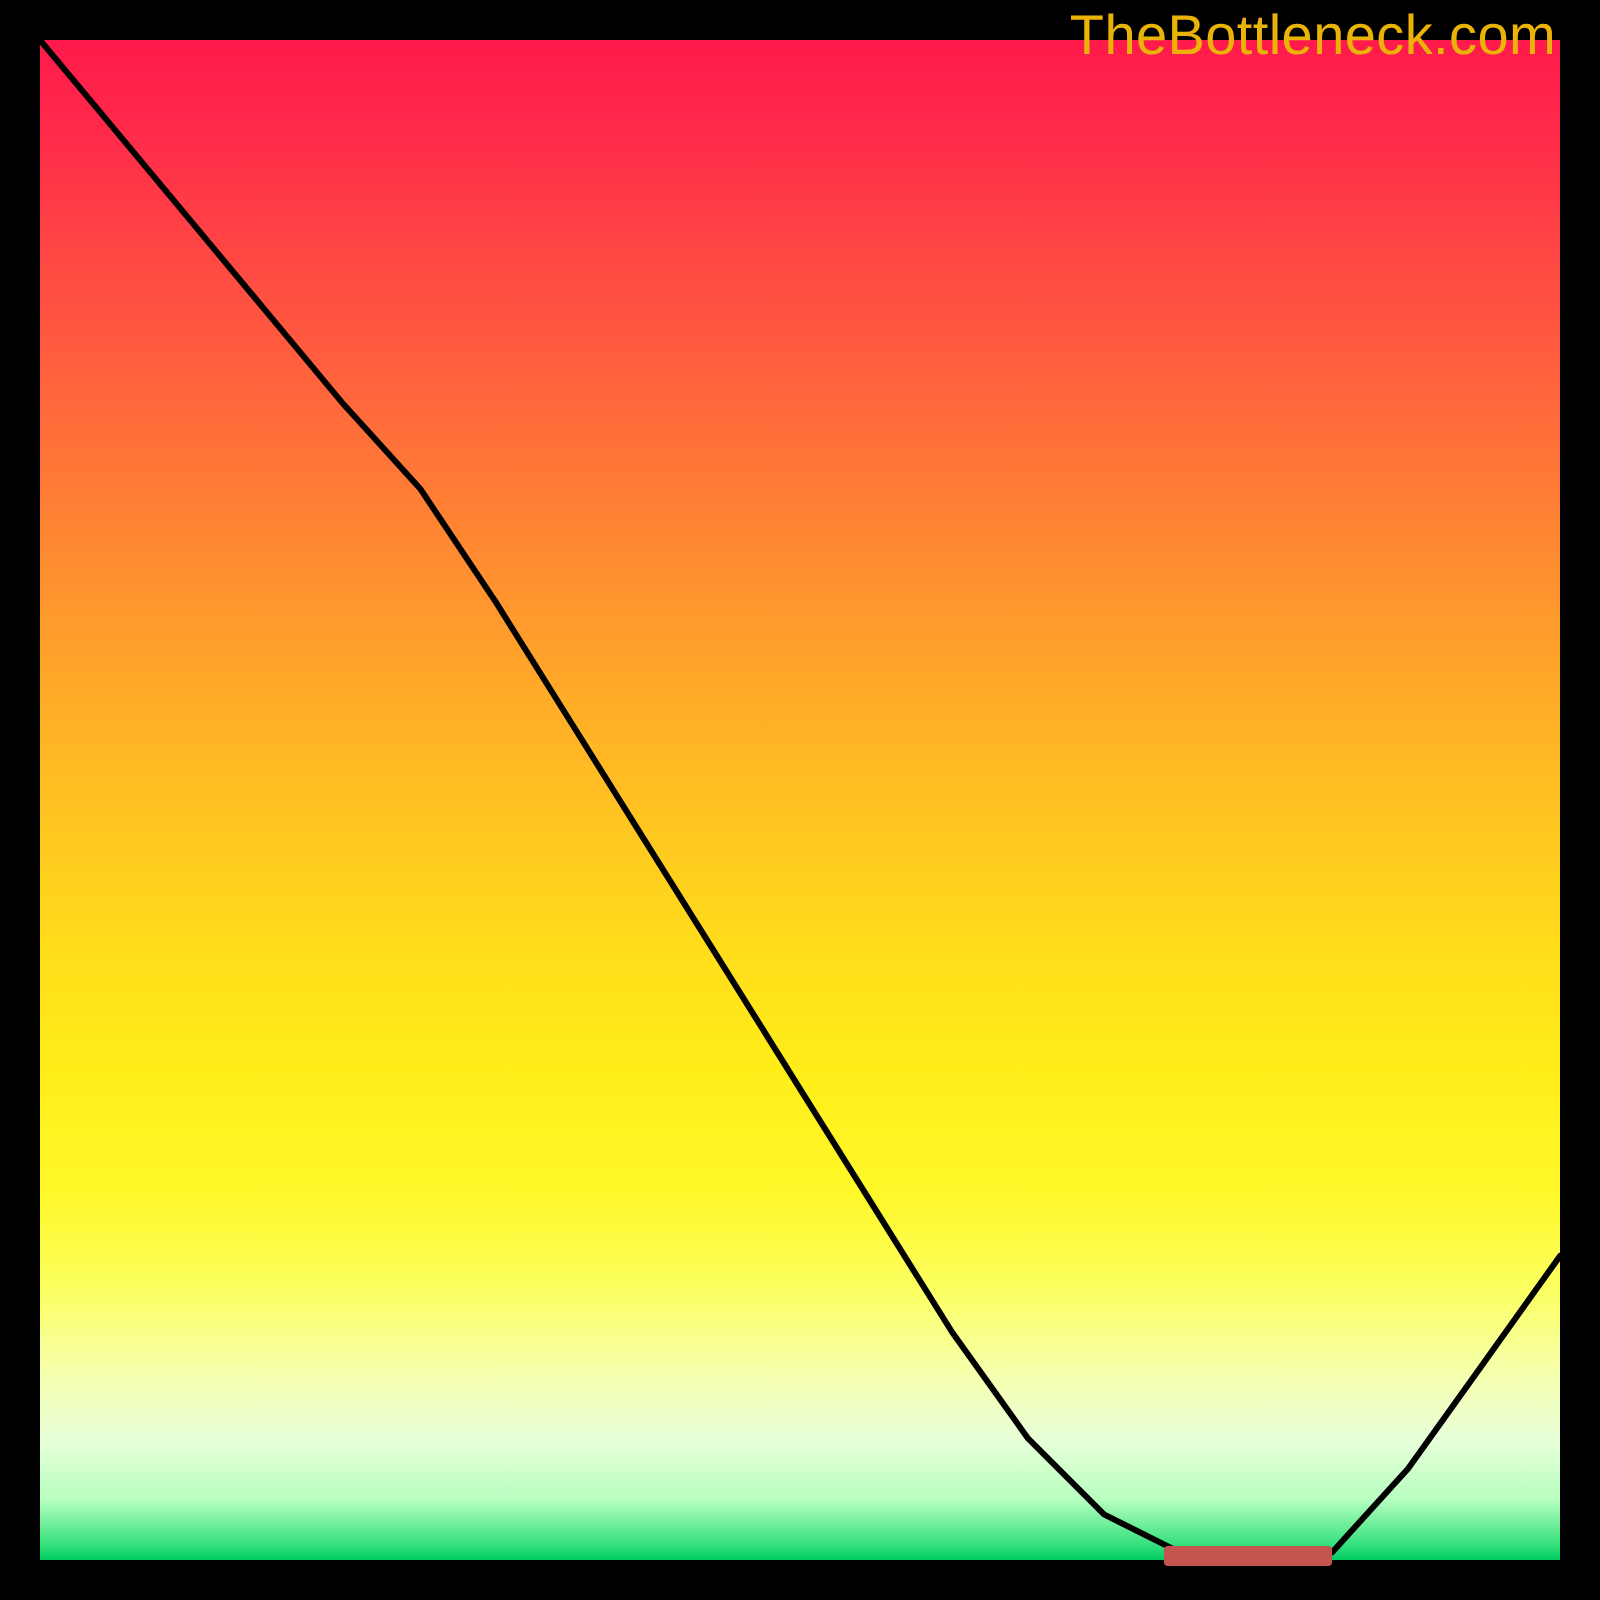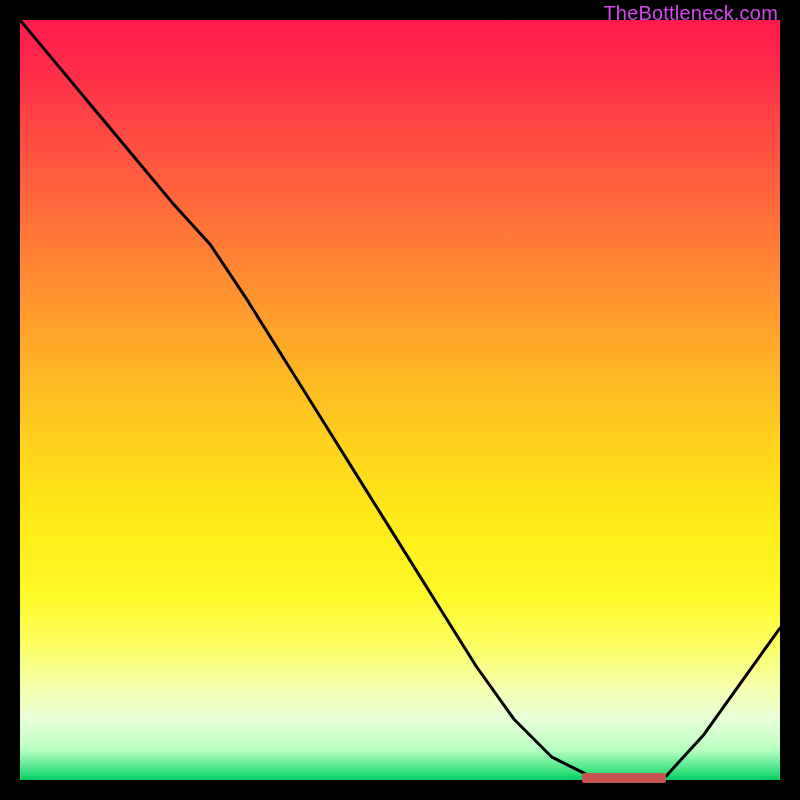--- a/index.html
+++ b/index.html
@@ -36,22 +36,22 @@
         #b8ffc0 96%,
         #35e07d 99%,
         #00cc61 100%
       );
     border: 0;
   }
   .watermark {
     position: absolute;
     top: 2px;
     right: 22px;
-    color: #d946ef;
-    font-size: 20px;
+    color: #eab308;
+    font-size: 28px;
     letter-spacing: 0.2px;
     font-weight: 400;
     z-index: 5;
   }
   svg.curve {
     position: absolute;
     left: 20px;
     top: 20px;
     width: 760px;
     height: 760px;

